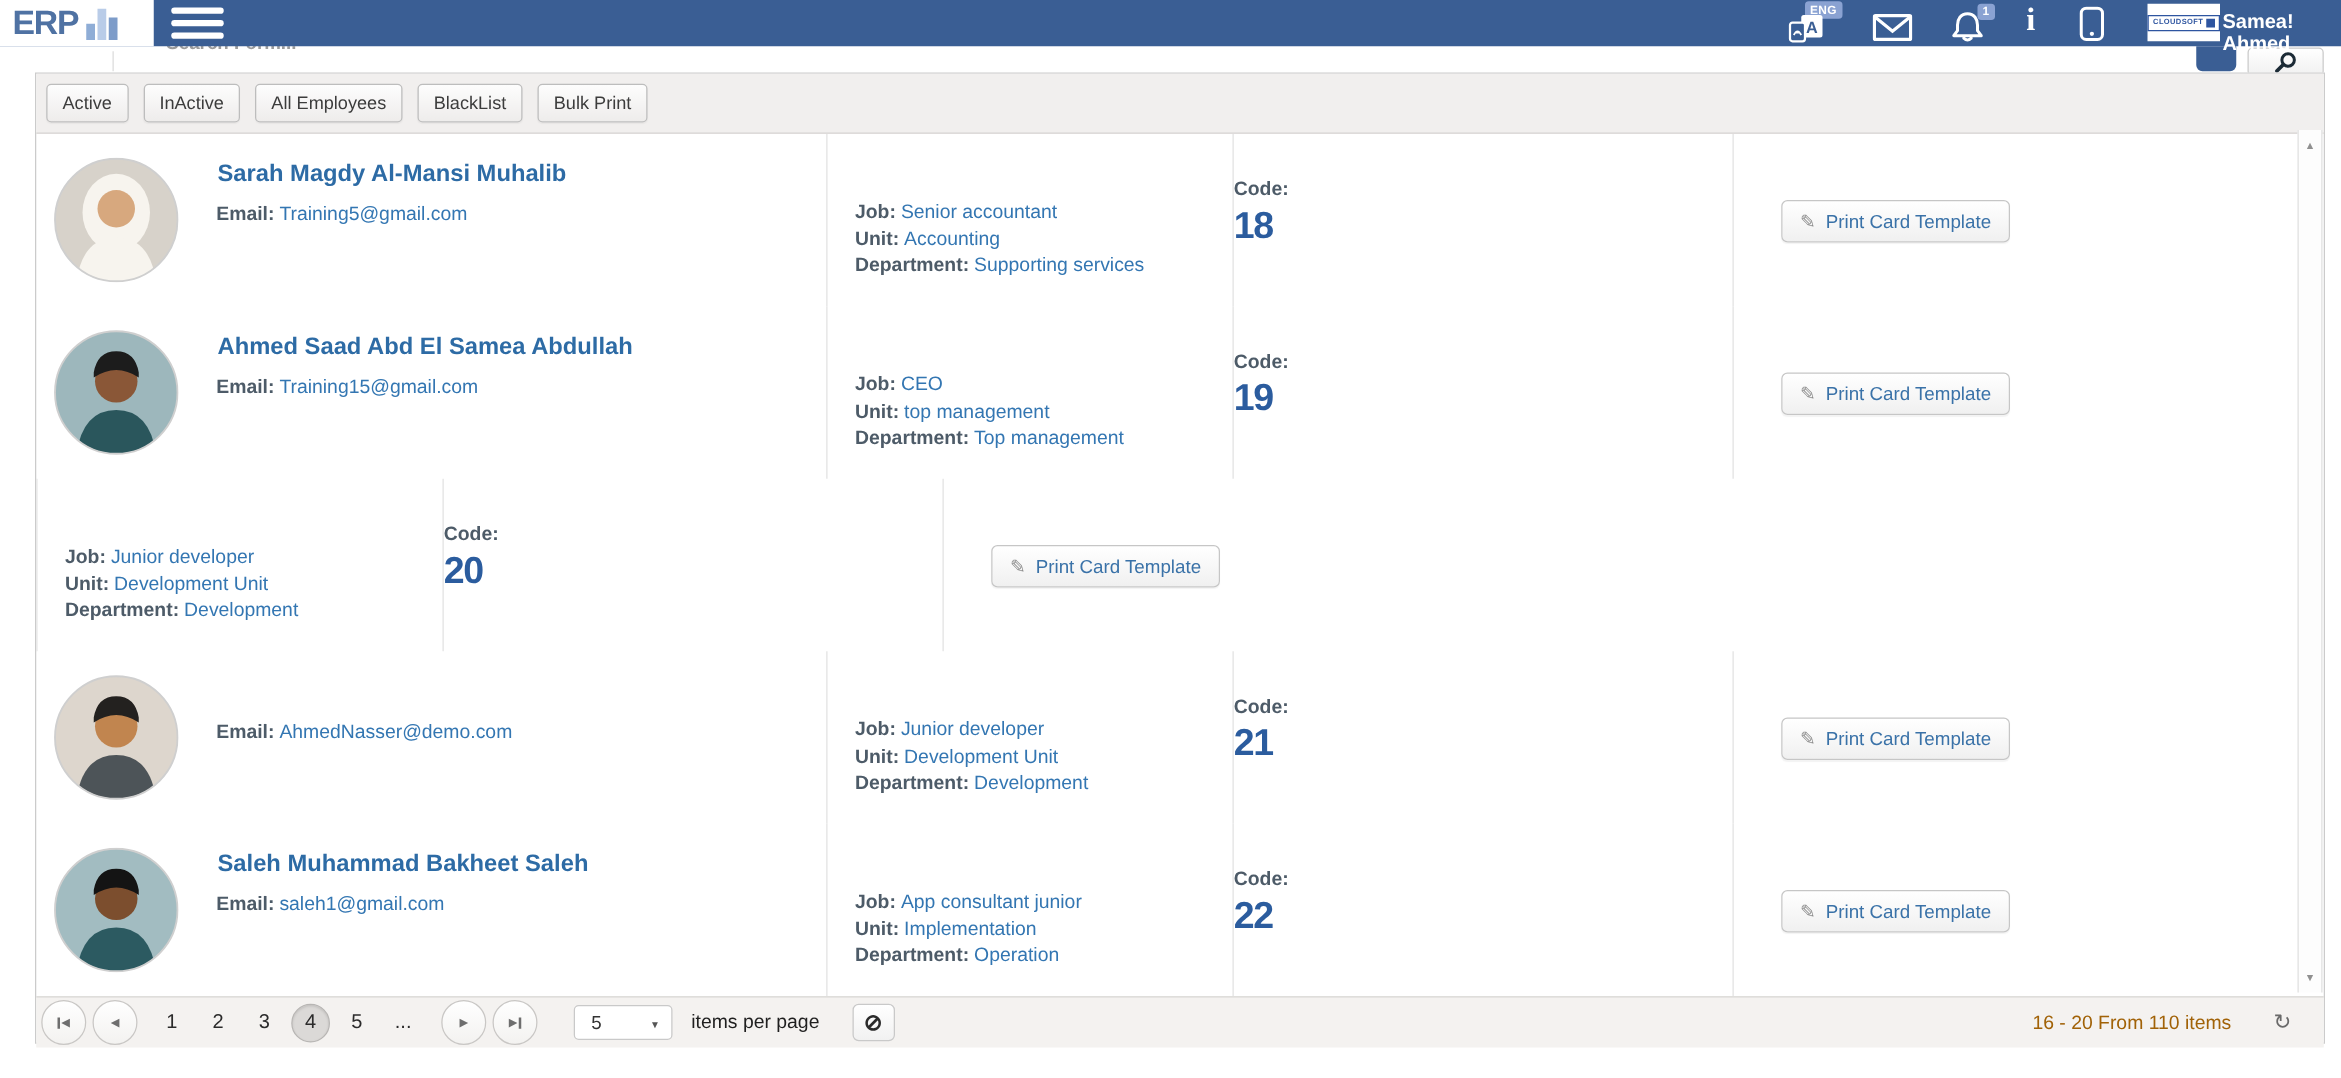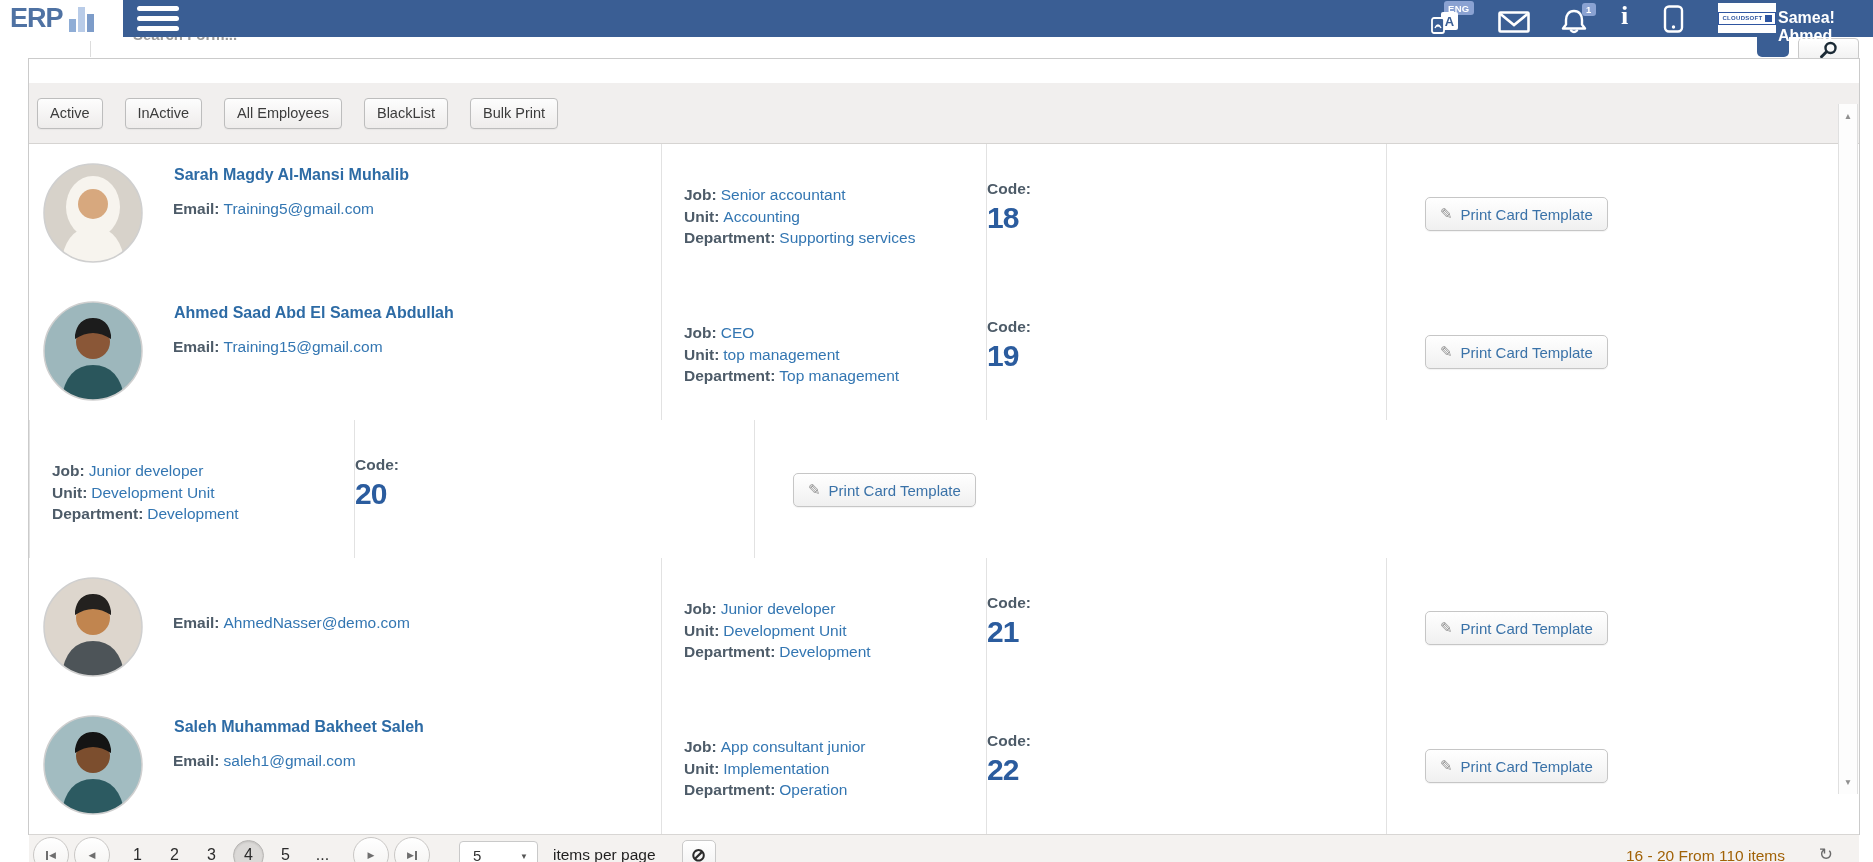--- a/index.html
+++ b/index.html
@@ -47,37 +47,37 @@
   .search-vline { position:absolute; left:90px; top:41px; width:1px; height:16px; background:#dcdcdc; }
   .blue-tab { position:absolute; left:1757px; top:37px; width:32px; height:20px;
               background:var(--navbar,#3a5e94); border-radius:0 0 5px 5px; cursor:pointer; }
   .search-btn { position:absolute; left:1798px; top:38px; width:61px; height:23px;
                 background:linear-gradient(#ffffff,#f1f1f1); border:1px solid #c9c9c9;
                 border-radius:4px; cursor:pointer; display:flex; align-items:center; justify-content:center; }
 
   
   .container { position:absolute; left:28px; top:58px; width:1832px; height:777px;
                border:1px solid #cbcbcb; background:#fff; }
-  .filter-bar { height:61px; background:#f1efee; border-bottom:1px solid #d6d4d2;
-                display:flex; align-items:center; padding-left:8px; gap:22px;margin-top:24px; }
+  .filter-bar { height:48px; background:#f1efee; border-bottom:1px solid #d6d4d2;
+                display:flex; align-items:center; padding-left:8px; gap:12px; }
   .fbtn { height:31px; padding:0 12px; font-family:"Liberation Sans",sans-serif; font-size:14.5px;
           color:#3c3c3c; background:linear-gradient(#fdfdfd,#eeeceb); border:1px solid #bdbdbd;
           border-radius:4px; cursor:pointer; box-shadow:0 1px 1px rgba(0,0,0,.04); }
 
   .list { position:relative; height:690px; overflow:hidden; }
   .row { display:flex; height:138px; }
   .col-id { width:632px; position:relative; }
   .avatar { position:absolute; left:14px; top:19px; width:100px; height:100px; cursor:pointer; }
   .avatar svg { width:100px; height:100px; display:block; }
-  .name { position:absolute; left:145px; top:22px; font-size:16px; font-weight:bold;
+  .name { position:absolute; left:145px; top:22px; font-size:19px; font-weight:bold;
           color:var(--name,#2d6ba5); cursor:pointer; }
   .email-line { position:absolute; left:144px; top:56px; font-size:15.5px; }
   .lbl { font-weight:bold; color:var(--label,#4d5b68); margin-right:4px; }
   .val { color:var(--link,#3376b2); }
-  .col-job { width:325px; border-left:1px solid #e2e2e2; padding:40px 0 0 22px; font-size:15.5px; }
+  .col-job { width:325px; border-left:1px solid #e2e2e2; padding:52px 0 0 22px; font-size:15.5px; }
   .col-job .line { line-height:21.5px; }
   .col-code { width:400px; border-left:1px solid #e2e2e2; text-align:left; padding-top:36px; }
   .code-lbl { font-size:15.5px; font-weight:bold; color:var(--label,#4d5b68); }
   .code-num { font-size:30px; font-weight:bold; color:var(--code,#2b5c9e); letter-spacing:-1px; margin-top:3px; }
   .col-print { flex:1; border-left:1px solid #e2e2e2; position:relative; }
   .print-btn { position:absolute; left:38px; top:53px; height:34px; padding:0 14px;
                border:1px solid #c6c6c6; border-radius:5px; background:linear-gradient(#ffffff,#f0f0f0);
                font-family:"Liberation Sans",sans-serif; font-size:15px; color:#3a72a8; cursor:pointer;
                display:flex; align-items:center; box-shadow:0 1px 1px rgba(0,0,0,.05); }
   .pencil { color:#8f8f8f; margin-right:8px; font-size:15px; }

